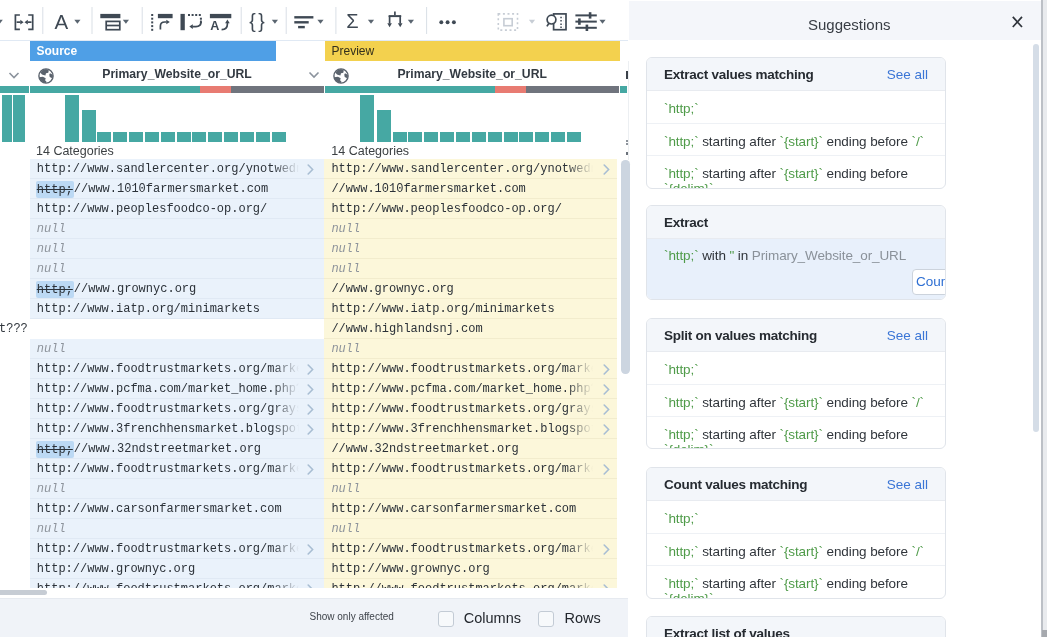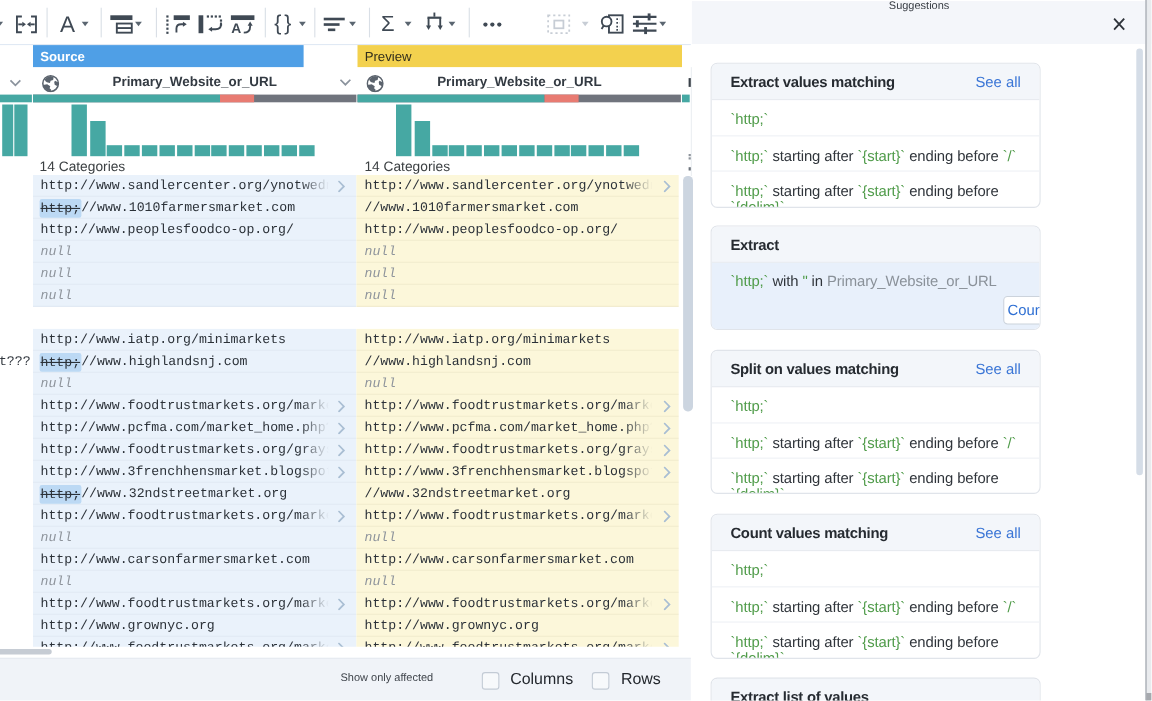--- a/index.html
+++ b/index.html
@@ -206,27 +206,30 @@
         <div class="cell prv"><div class="ct"><span class="nul">null</span></div></div>
       </div>
       <div class="row" style="top:80px">
         <div class="cell src"><div class="ct"><span class="nul">null</span></div></div>
         <div class="cell prv"><div class="ct"><span class="nul">null</span></div></div>
       </div>
       <div class="row" style="top:100px">
         <div class="cell src"><div class="ct"><span class="nul">null</span></div></div>
         <div class="cell prv"><div class="ct"><span class="nul">null</span></div></div>
       </div>
+      <div class="row" style="top:120px">
+        <div class="cell src"><div class="ct"><span class="hl">http;</span><span>//www.grownyc.org</span></div></div>
+        <div class="cell prv"><div class="ct"><span>//www.grownyc.org</span></div></div>
+      </div>
       <div class="row" style="top:140px">
         <div class="cell src"><div class="ct"><span>http://www.iatp.org/minimarkets</span></div></div>
         <div class="cell prv"><div class="ct"><span>http://www.iatp.org/minimarkets</span></div></div>
       </div>
       <div class="row" style="top:160px">
         <span class="lmono">t???</span>
-        <div class="cell src"><div class="ct"><span class="hl">http;</span><span>//www.highlandsnj.com</span></div></div>
         <div class="cell prv"><div class="ct"><span>//www.highlandsnj.com</span></div></div>
       </div>
       <div class="row" style="top:180px">
         <div class="cell src"><div class="ct"><span class="nul">null</span></div></div>
         <div class="cell prv"><div class="ct"><span class="nul">null</span></div></div>
       </div>
       <div class="row" style="top:200px">
         <div class="cell src"><div class="ct tr"><span>http://www.foodtrustmarkets.org/marketsearch</span></div></div>
         <svg class="abs" style="left:306.5px;top:4.5px" width="7" height="11" viewBox="0 0 7 11">
           <path d="M1.2 1 L5.6 5.5 L1.2 10" stroke="#a9bed3" stroke-width="1.6" fill="none" stroke-linecap="round"></path>
@@ -319,21 +322,21 @@
     </div>
     <div class="abs" style="left:621.3px;top:159.8px;width:8.4px;height:214.7px;background:#ccd5e0;border-radius:4.2px"></div>
     <div class="abs" style="left:0;top:590px;width:47px;height:5.4px;background:#c6ccd4;border-radius:0 2.7px 2.7px 0"></div>
     <div class="abs" style="left:0;top:597.5px;width:628px;height:39.5px;background:#f0f3f8;border-top:1px solid #e6eaf0"></div>
     <div class="abs" style="left:309.5px;top:611px;font-size:10px;color:#3f444b">Show only affected</div>
     <div class="abs" style="left:437.8px;top:610.5px;width:16px;height:16px;background:#f7f9fb;border:1px solid #c3cbd5;border-radius:3px"></div>
     <div class="abs" style="left:463.8px;top:609.5px;font-size:14.5px;color:#23272d">Columns</div>
     <div class="abs" style="left:538.4px;top:610.5px;width:16px;height:16px;background:#f7f9fb;border:1px solid #c3cbd5;border-radius:3px"></div>
     <div class="abs" style="left:564.5px;top:609.5px;font-size:14.5px;color:#23272d">Rows</div>
     <div class="abs" style="left:628.6px;top:0.5px;width:418.4px;height:39.7px;background:#f4f6fa"></div>
-    <div class="abs" style="left:808px;top:0;font-size:10px;color:#383d44">Suggestions</div>
+    <div class="abs" style="left:808px;top:16px;font-size:15px;color:#383d44">Suggestions</div>
     <svg class="abs" style="left:1011.5px;top:16px" width="11" height="12" viewBox="0 0 11 12">
       <path d="M0.8 0.9 L10 11 M10 0.9 L0.8 11" stroke="#2f343b" stroke-width="1.7" fill="none"></path>
     </svg>
     <div class="card" style="top:56.8px">
       <div class="chead">
         <span class="ctitle">Extract values matching</span>
         <span class="seeall">See all</span>
       </div>
       <div class="prow"><span class="g">`http;`</span></div>
       <div class="prow" style="border-top:1px solid #eef1f5"><span class="g">`http;`</span> <span>starting after</span> <span class="g">`{start}`</span> <span>ending before</span> <span class="g">`/`</span></div>

